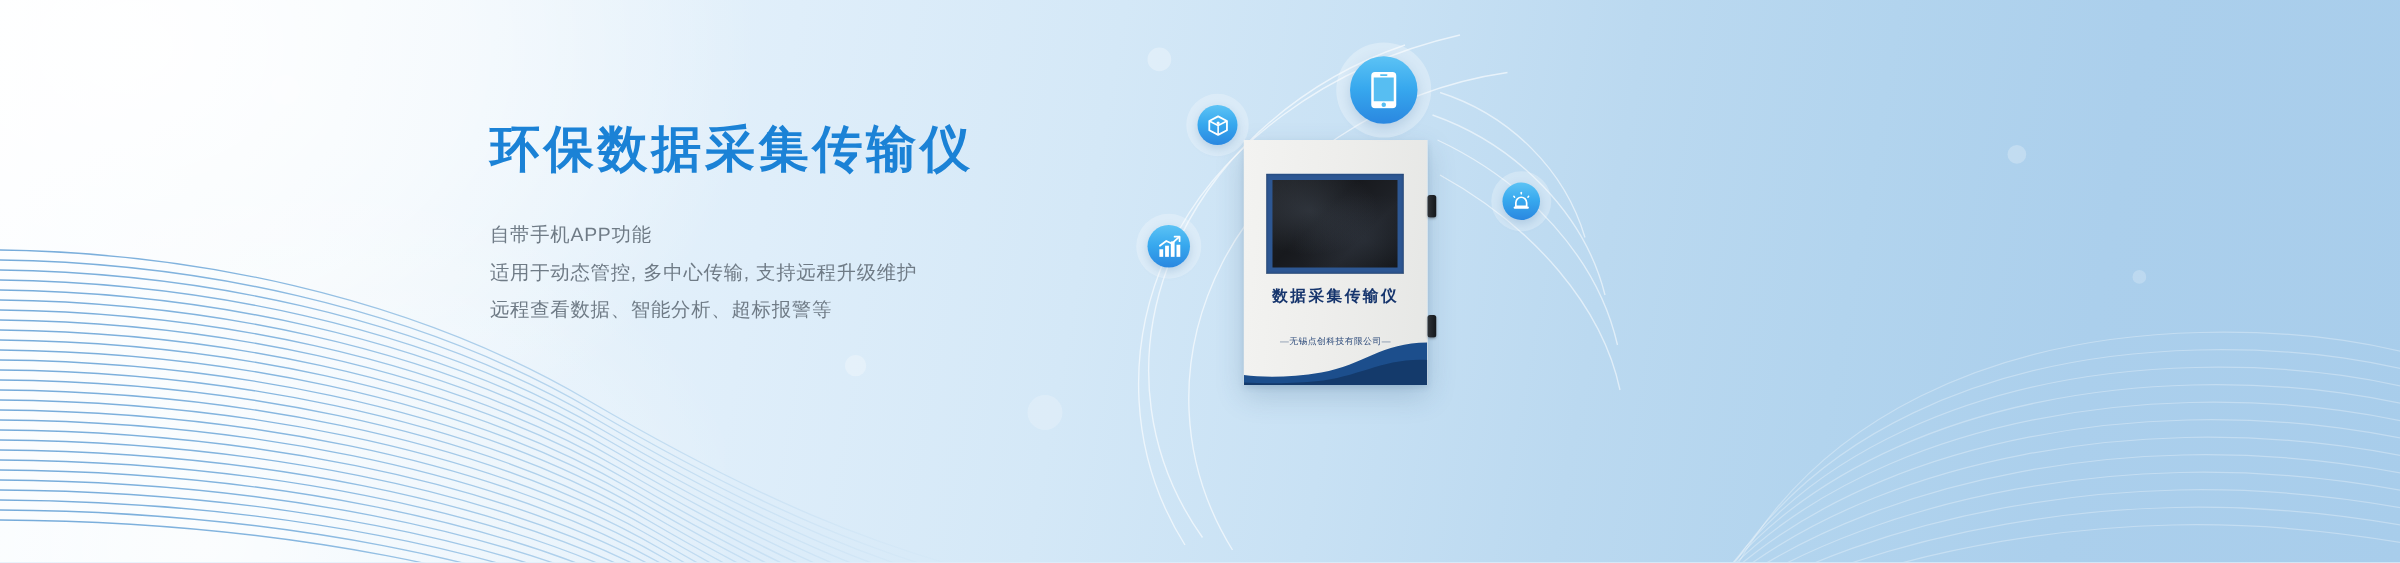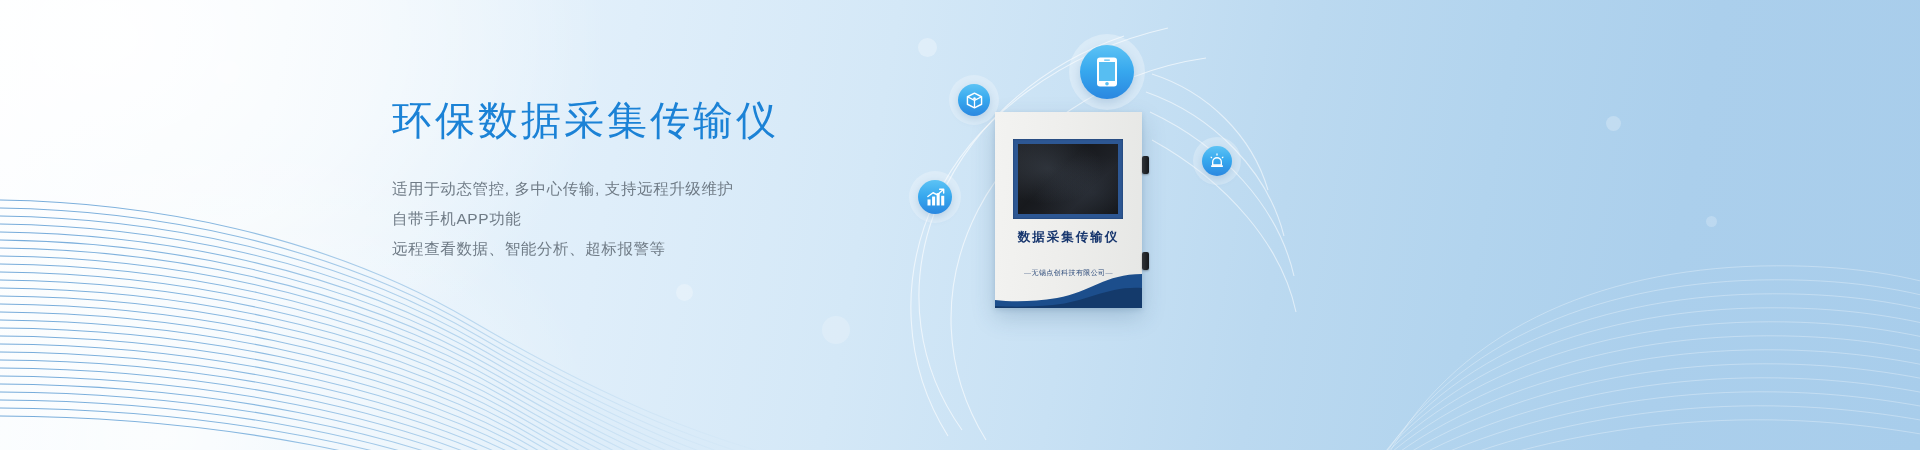--- a/index.html
+++ b/index.html
@@ -38,21 +38,21 @@
   
   .layer{position:absolute;left:0;top:0;width:1920px;height:450px;pointer-events:none;}
 
   
   .dot{position:absolute;border-radius:50%;background:rgba(255,255,255,.55);pointer-events:none;}
 
   
   .copy{position:absolute;left:392px;top:96px;width:560px;}
   .title{
     font-size:40px;line-height:48px;color:#1b82d6;letter-spacing:3px;
-    font-weight:400;margin:0;white-space:nowrap;
+    font-weight:700;margin:0;white-space:nowrap;
   }
   .sublist{margin:0;padding:0;list-style:none;margin-top:30px;}
   .sublist li{
     font-size:15.5px;line-height:30px;color:#6f7b86;letter-spacing:.6px;
     white-space:nowrap;
   }
 
   
   .device-wrap{position:absolute;left:995px;top:112px;width:150px;height:200px;}
   .device{
@@ -199,22 +199,22 @@
   <div class="dot" style="left:918px;top:38px;width:19px;height:19px;opacity:.55;"></div>
   <div class="dot" style="left:676px;top:284px;width:17px;height:17px;opacity:.5;"></div>
   <div class="dot" style="left:1606px;top:116px;width:15px;height:15px;opacity:.45;"></div>
   <div class="dot" style="left:1706px;top:216px;width:11px;height:11px;opacity:.4;"></div>
   <div class="dot" style="left:216px;top:60px;width:24px;height:24px;opacity:.5;"></div>
   <div class="dot" style="left:822px;top:316px;width:28px;height:28px;opacity:.38;"></div>
 
   <div class="copy">
     <h1 class="title">环保数据采集传输仪</h1>
     <ul class="sublist">
+      <li>自带手机APP功能</li>
       <li>适用于动态管控, 多中心传输, 支持远程升级维护</li>
-      <li>自带手机APP功能</li>
       <li>远程查看数据、智能分析、超标报警等</li>
     </ul>
   </div>
 
   <div class="device-wrap">
     <div class="device">
       <div class="device-screen-frame">
         <div class="device-screen"></div>
       </div>
       <div class="device-label">数据采集传输仪</div>

